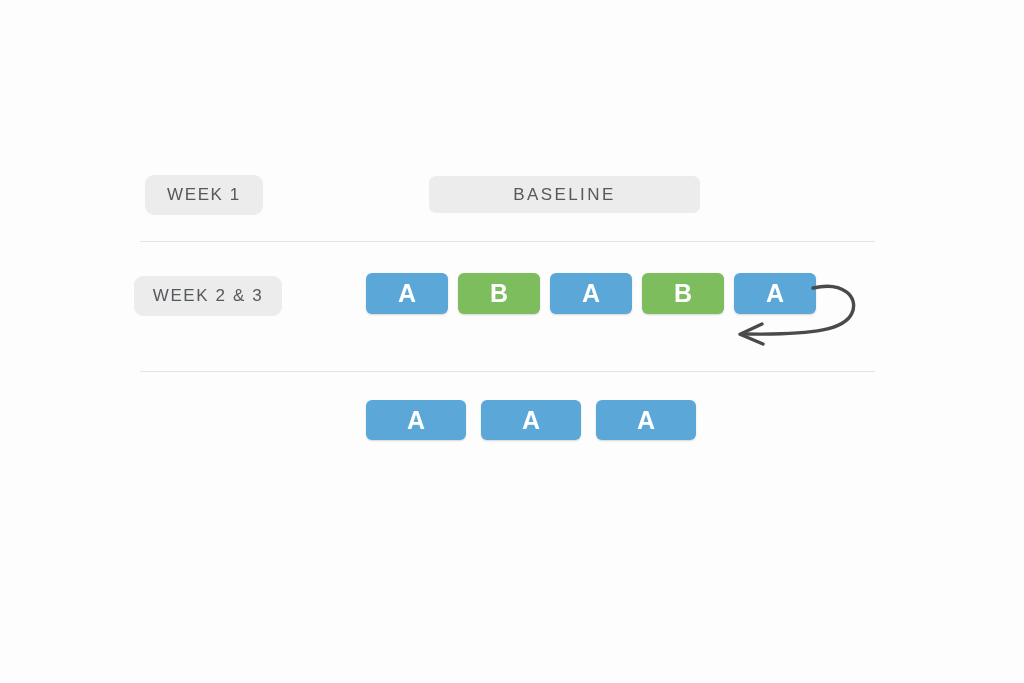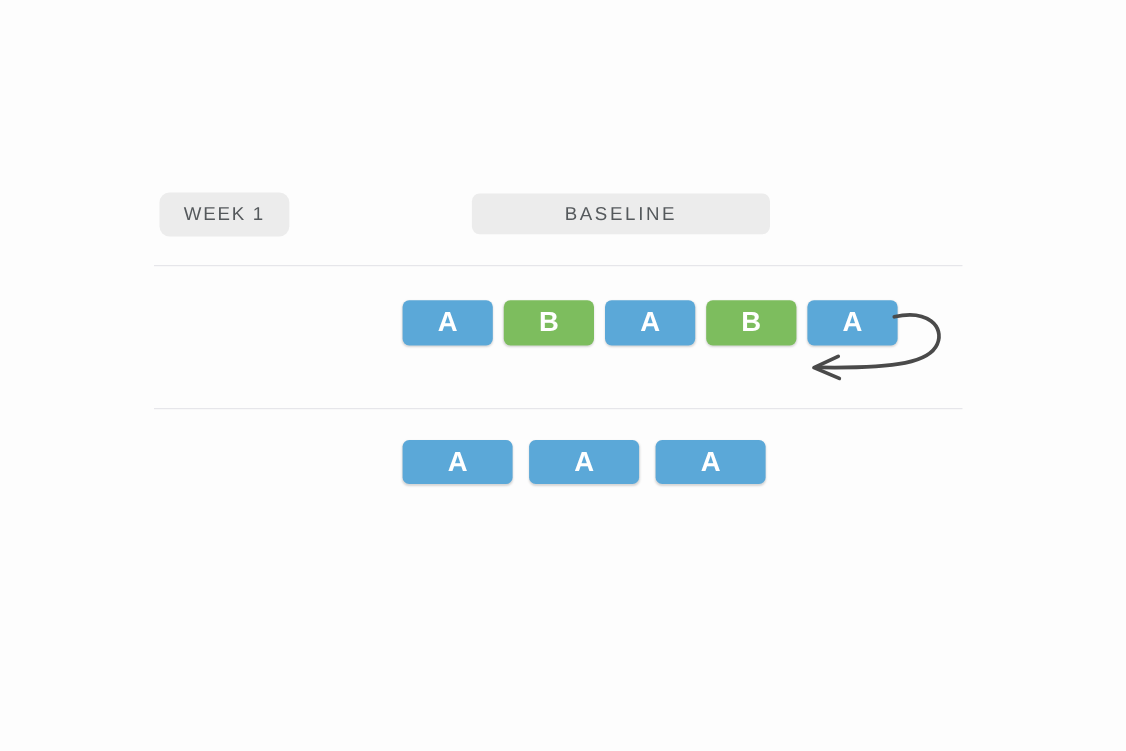--- a/index.html
+++ b/index.html
@@ -84,20 +84,21 @@
 <body style="background: rgb(253, 253, 253);">
 
 <div id="diagram">
 
   <div class="pill week-label" id="week-1-label" style="left: 145px; top: 175px; width: 118px; height: 40px; background: rgb(236, 236, 236); color: rgb(85, 89, 92);">WEEK 1</div>
 
   <div class="pill baseline-bar" id="baseline-bar" style="left: 417px; top: 176px; width: 271px; height: 37px; background: rgb(236, 236, 236); color: rgb(85, 89, 92); margin-left: 12px;">BASELINE</div>
 
   <div class="divider" id="divider-1" style="left: 140px; top: 241px; width: 735px; background: rgb(228, 228, 232);"></div>
 
+  <div class="pill week-label" id="week-23-label" style="left: 134px; top: 276px; width: 148px; height: 40px; background: rgb(236, 236, 236); color: rgb(85, 89, 92);">WEEK 2 &amp; 3</div>
 
   <div class="block" id="r1b0" style="left: 366px; top: 273px; width: 82px; height: 41px; background: rgb(91, 168, 216); color: rgb(255, 255, 255);">A</div>
   <div class="block" id="r1b1" style="left: 458px; top: 273px; width: 82px; height: 41px; background: rgb(125, 189, 94); color: rgb(255, 255, 255);">B</div>
   <div class="block" id="r1b2" style="left: 550px; top: 273px; width: 82px; height: 41px; background: rgb(91, 168, 216); color: rgb(255, 255, 255);">A</div>
   <div class="block" id="r1b3" style="left: 642px; top: 273px; width: 82px; height: 41px; background: rgb(125, 189, 94); color: rgb(255, 255, 255);">B</div>
   <div class="block" id="r1b4" style="left: 734px; top: 273px; width: 82px; height: 41px; background: rgb(91, 168, 216); color: rgb(255, 255, 255);">A</div>
 
   <svg id="loop-arrow" viewBox="0 0 145 75">
     <path d="M 88 13
              C 118 6, 134 22, 127 38

